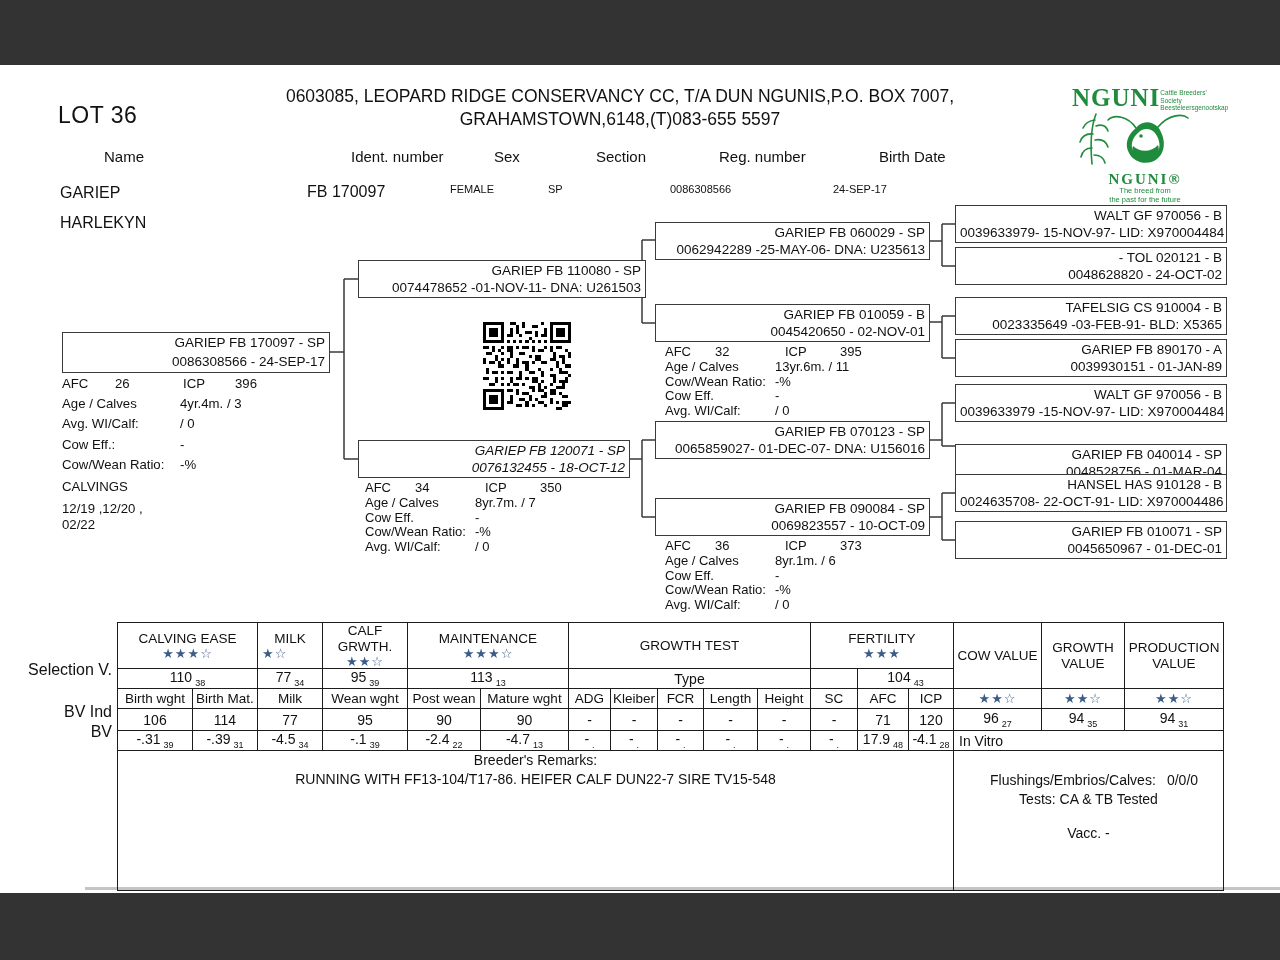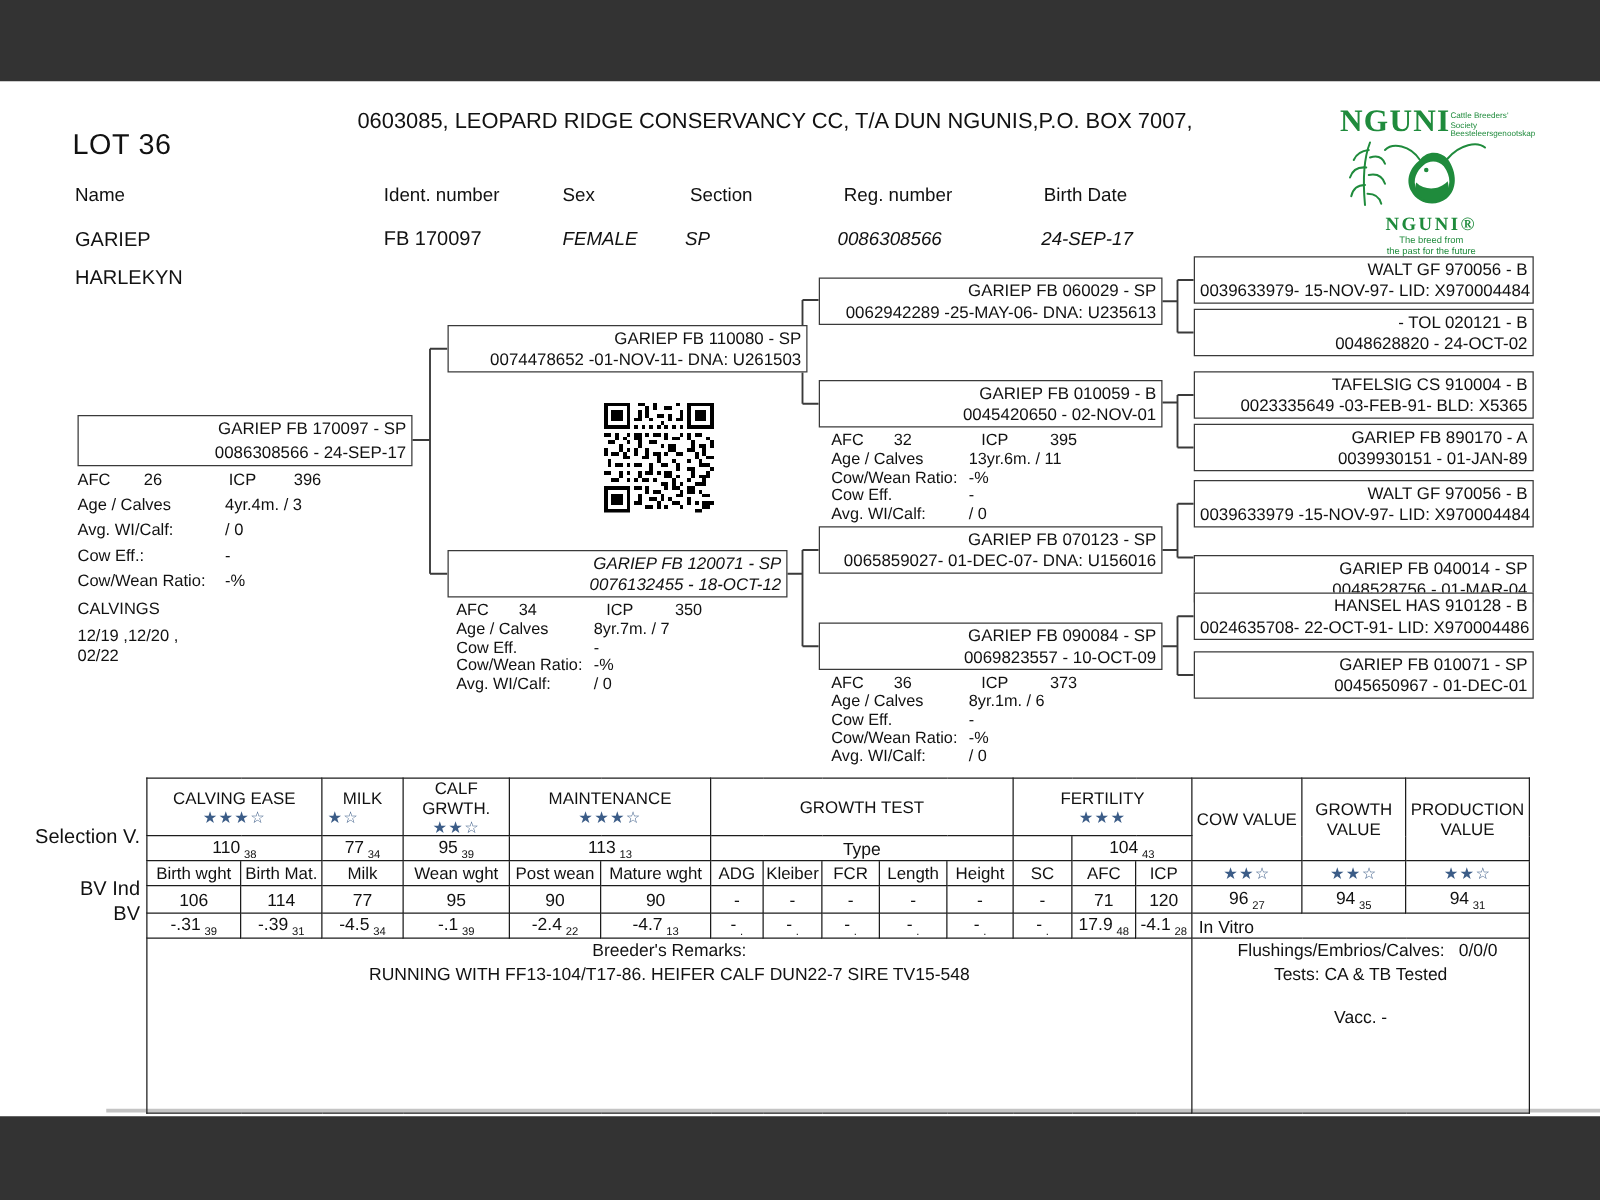--- a/index.html
+++ b/index.html
@@ -7,23 +7,23 @@
           font-family:"Liberation Sans", sans-serif;color:#111;}
   .abs{position:absolute;}
   .bar{position:absolute;left:0;width:1280px;background:#333333;}
   #topbar{top:0;height:65px;}
   #botbar{top:893px;height:67px;}
   #botline{position:absolute;left:85px;top:887px;width:1195px;height:3px;background:#c4c4c4;}
 
   
   #lot{left:58px;top:102px;font-size:23px;letter-spacing:.5px;}
   #addr{left:150px;top:85px;width:940px;text-align:center;font-size:17.5px;line-height:23px;}
-  .fldlab{font-size:15px;}
+  .fldlab{font-size:15px;margin-left:44px;}
   .fldval{font-size:16px;}
-  .big{font-size:15px;font-style:italic;}
+  .big{font-size:11px;}
 
   
   #logo{left:1072px;top:86px;width:146px;height:110px;color:#1f8b3c;}
   .logo-top{display:flex;align-items:flex-start;}
   .logo-brand{font-family:"Liberation Serif", serif;font-weight:bold;font-size:25px;letter-spacing:1px;line-height:24px;}
   .logo-soc{font-size:6.5px;line-height:7.5px;padding-top:3px;}
   .logo-brand2{font-family:"Liberation Serif", serif;font-weight:bold;font-size:15px;text-align:center;letter-spacing:2px;line-height:14px;}
   .logo-slogan{font-size:7.5px;text-align:center;line-height:9px;}
 
   
@@ -54,37 +54,38 @@
   #perf .r4{height:22px;}
   #perf .r5{height:20px;}
   #perf .r6{height:140px;}
   .ghead{font-size:13.5px;line-height:16px;}
   .stars{color:#3b5c87;font-size:13px;letter-spacing:1px;line-height:13px;}
   sub{font-size:9px;margin-left:3px;}
   .vhead{font-size:13.5px;line-height:16px;}
   .cell-left{text-align:left !important;padding-left:5px !important;}
   .topalign{vertical-align:top !important;}
   .rem{font-size:14px;line-height:19px;text-align:left;padding:2px 6px;}
-  .flab{display:inline-block;width:188px;}
+  .flab{display:inline-block;width:188px;margin-top:20px;}
 
   .sidelab{position:absolute;font-size:16px;text-align:right;width:90px;}
 
   #pedsvg{position:absolute;left:0;top:0;width:1280px;height:960px;pointer-events:none;}
 </style>
 </head>
 <body>
 
 <div id="canvas">
   <div id="topbar" class="bar"></div>
   <div id="botbar" class="bar"></div>
   <div id="botline"></div>
 
   <div id="lot" class="abs">LOT 36</div>
   <div id="addr" class="abs">
     <div>0603085,  LEOPARD RIDGE CONSERVANCY CC, T/A DUN NGUNIS,P.O. BOX 7007,</div>
+    <div>GRAHAMSTOWN,6148,(T)083-655 5597</div>
   </div>
 
   <div id="logo" class="abs">
     <div class="logo-top">
       <span class="logo-brand">NGUNI</span>
       <span class="logo-soc">
         <div>Cattle Breeders' Society</div>
         <div>Beesteleersgenootskap</div>
       </span>
     </div>

